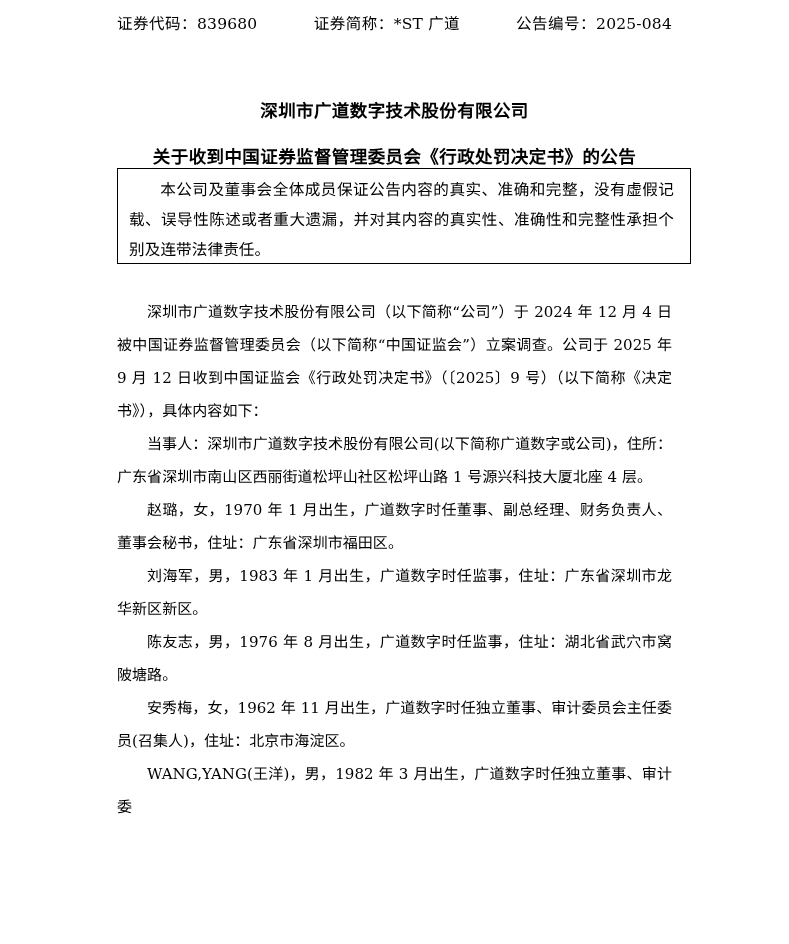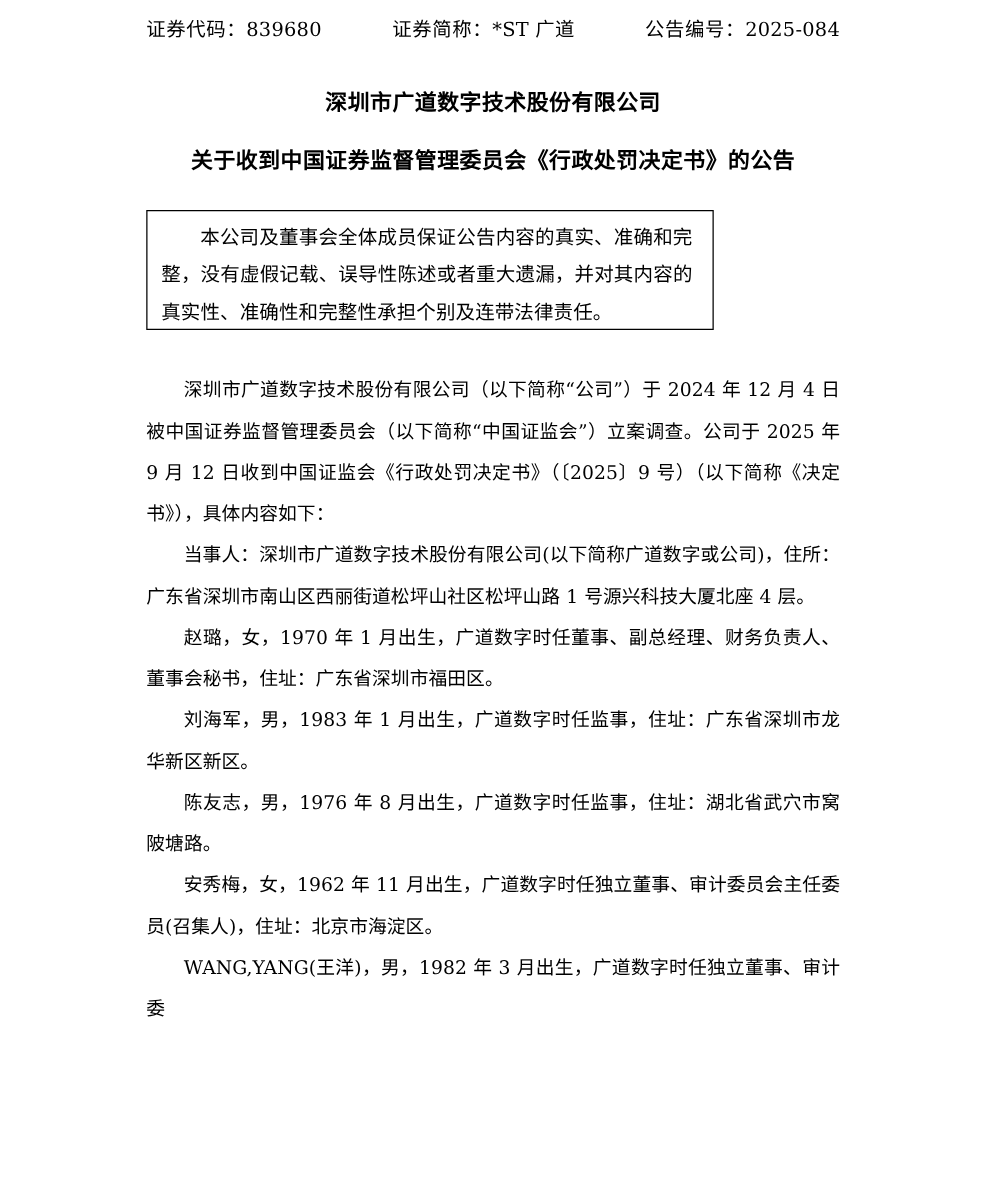--- a/index.html
+++ b/index.html
@@ -51,29 +51,30 @@
     top: 66px;
     width: 555px;
     text-align: center;
   }
   .title-line {
     font-weight: bold;
     font-size: 17.5px;
     line-height: 34px;
     letter-spacing: 0.4px;
     white-space: nowrap;
+    margin-top: 28px;
   }
   .title-line + .title-line { margin-top: 12px; }
 
   
   .disclaimer-box {
     position: absolute;
     left: 117px;
     top: 168px;
-    width: 454px;
+    width: 574px;
     height: 96px;
     box-sizing: border-box;
     border: 1.3px solid #000000;
     padding: 6px 16px 6px 11px;
   }
   .disclaimer-text {
     font-size: 15.6px;
     line-height: 30px;
     text-align: justify;
     text-align-last: left;

